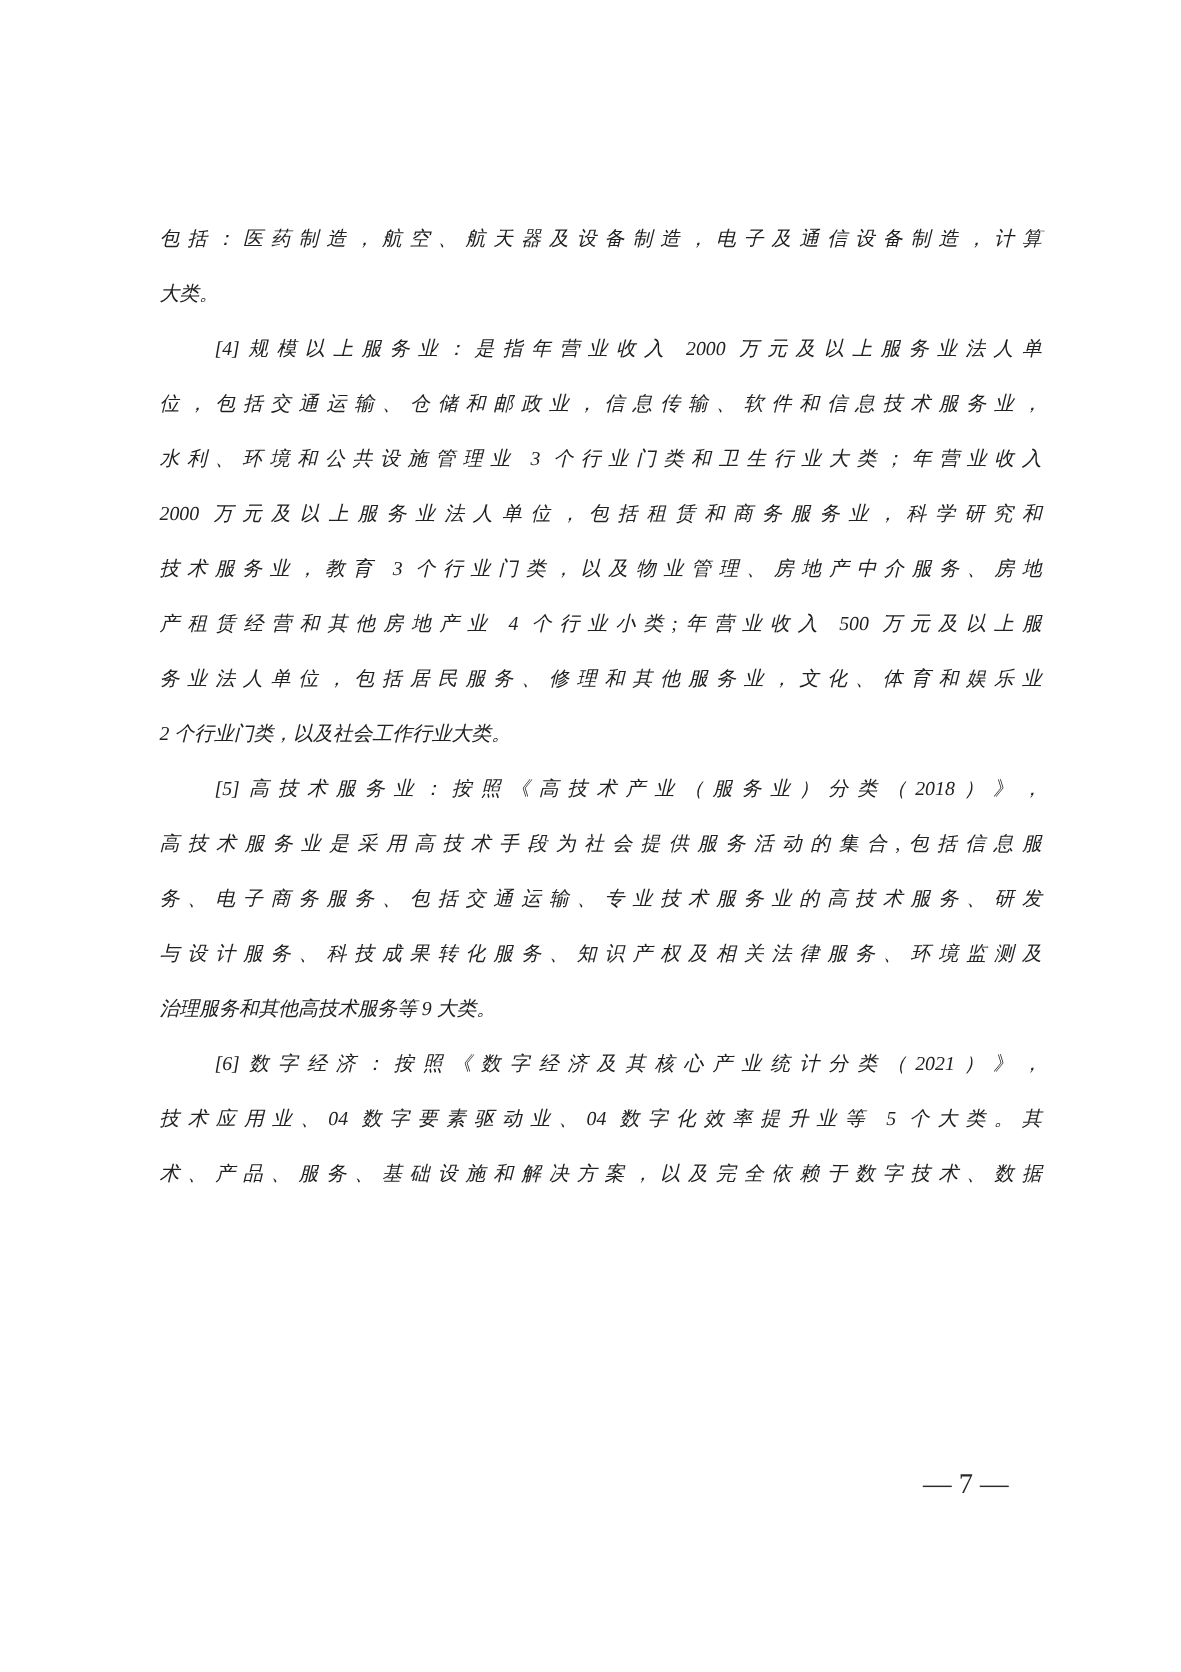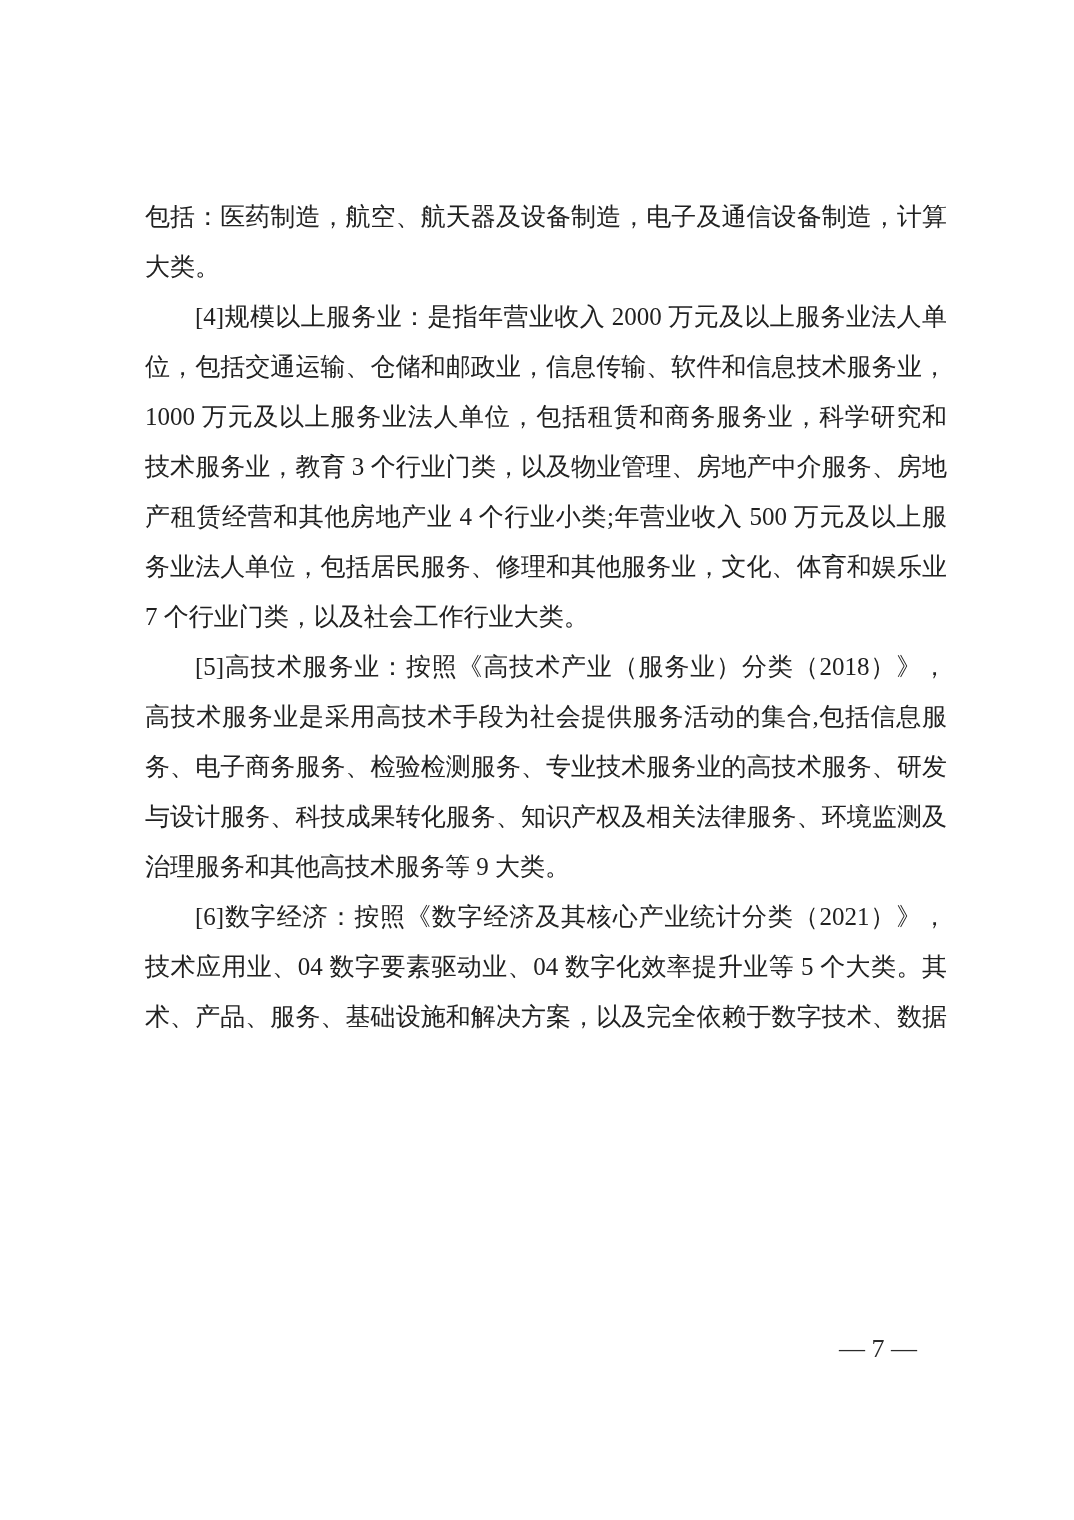--- a/index.html
+++ b/index.html
@@ -24,28 +24,29 @@
     position: absolute;
     left: 145px;
     top: 192px;
     width: 802px;
   }
   .paragraph {
     margin: 0;
     padding: 0;
   }
   .line {
-    font-size: 25px;
+    font-size: 18px;
     line-height: 50px;
     height: 50px;
     letter-spacing: 0;
     text-align: justify;
     text-align-last: justify;
     white-space: nowrap;
     overflow: visible;
+    font-style: italic;
   }
   .line.last {
     text-align: center;
     text-align-last: left;
   }
   .line.indent {
     padding-left: 50px;
   }
   .page-footer {
     position: absolute;
@@ -62,30 +63,31 @@
 
 <div class="page">
   <div class="doc-body">
       <div class="paragraph">
         <div class="line">包括：医药制造，航空、航天器及设备制造，电子及通信设备制造，计算</div>
         <div class="line last">大类。</div>
       </div>
       <div class="paragraph">
         <div class="line indent">[4]规模以上服务业：是指年营业收入 2000 万元及以上服务业法人单</div>
         <div class="line">位，包括交通运输、仓储和邮政业，信息传输、软件和信息技术服务业，</div>
-        <div class="line">1000 万元及以上服务业法人单位，包括租赁和商务服务业，科学研究和</div>
+        <div class="line">水利、环境和公共设施管理业 3 个行业门类和卫生行业大类；年营业收入</div>
+        <div class="line">2000 万元及以上服务业法人单位，包括租赁和商务服务业，科学研究和</div>
         <div class="line">技术服务业，教育 3 个行业门类，以及物业管理、房地产中介服务、房地</div>
         <div class="line">产租赁经营和其他房地产业 4 个行业小类;年营业收入 500 万元及以上服</div>
         <div class="line">务业法人单位，包括居民服务、修理和其他服务业，文化、体育和娱乐业</div>
-        <div class="line last">7 个行业门类，以及社会工作行业大类。</div>
+        <div class="line last">2 个行业门类，以及社会工作行业大类。</div>
       </div>
       <div class="paragraph">
         <div class="line indent">[5]高技术服务业：按照《高技术产业（服务业）分类（2018）》，</div>
         <div class="line">高技术服务业是采用高技术手段为社会提供服务活动的集合,包括信息服</div>
-        <div class="line">务、电子商务服务、检验检测服务、专业技术服务业的高技术服务、研发</div>
+        <div class="line">务、电子商务服务、包括交通运输、专业技术服务业的高技术服务、研发</div>
         <div class="line">与设计服务、科技成果转化服务、知识产权及相关法律服务、环境监测及</div>
         <div class="line last">治理服务和其他高技术服务等 9 大类。</div>
       </div>
       <div class="paragraph">
         <div class="line indent">[6]数字经济：按照《数字经济及其核心产业统计分类（2021）》，</div>
         <div class="line">技术应用业、04 数字要素驱动业、04 数字化效率提升业等 5 个大类。其</div>
         <div class="line">术、产品、服务、基础设施和解决方案，以及完全依赖于数字技术、数据</div>
       </div>
     </div>
   <div class="page-footer">— 7 —</div>

